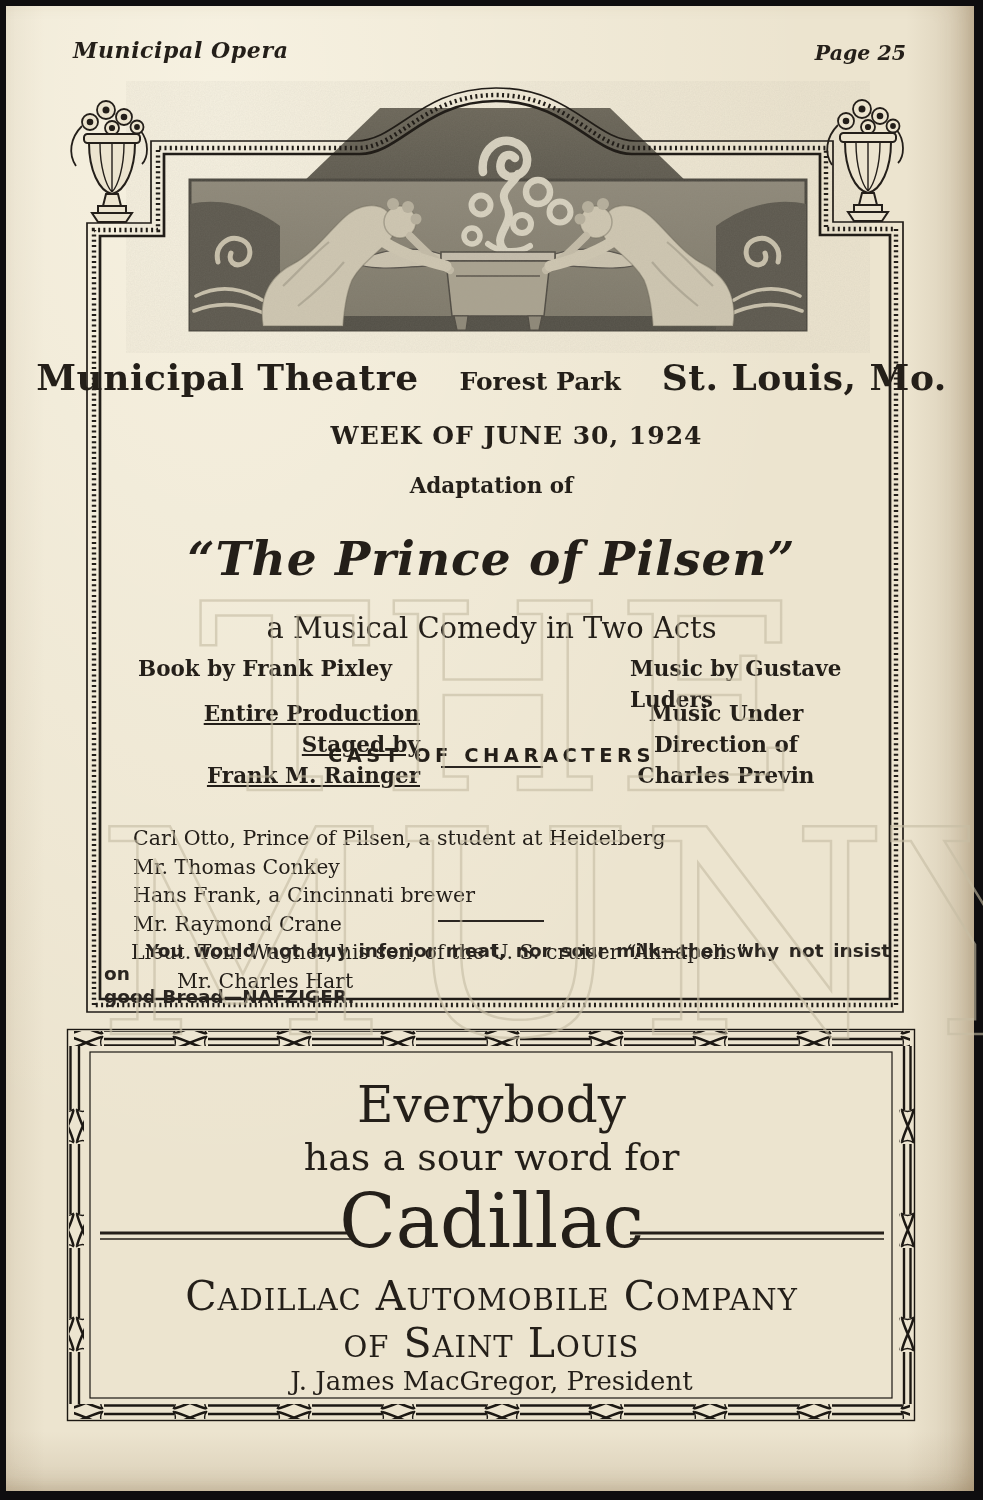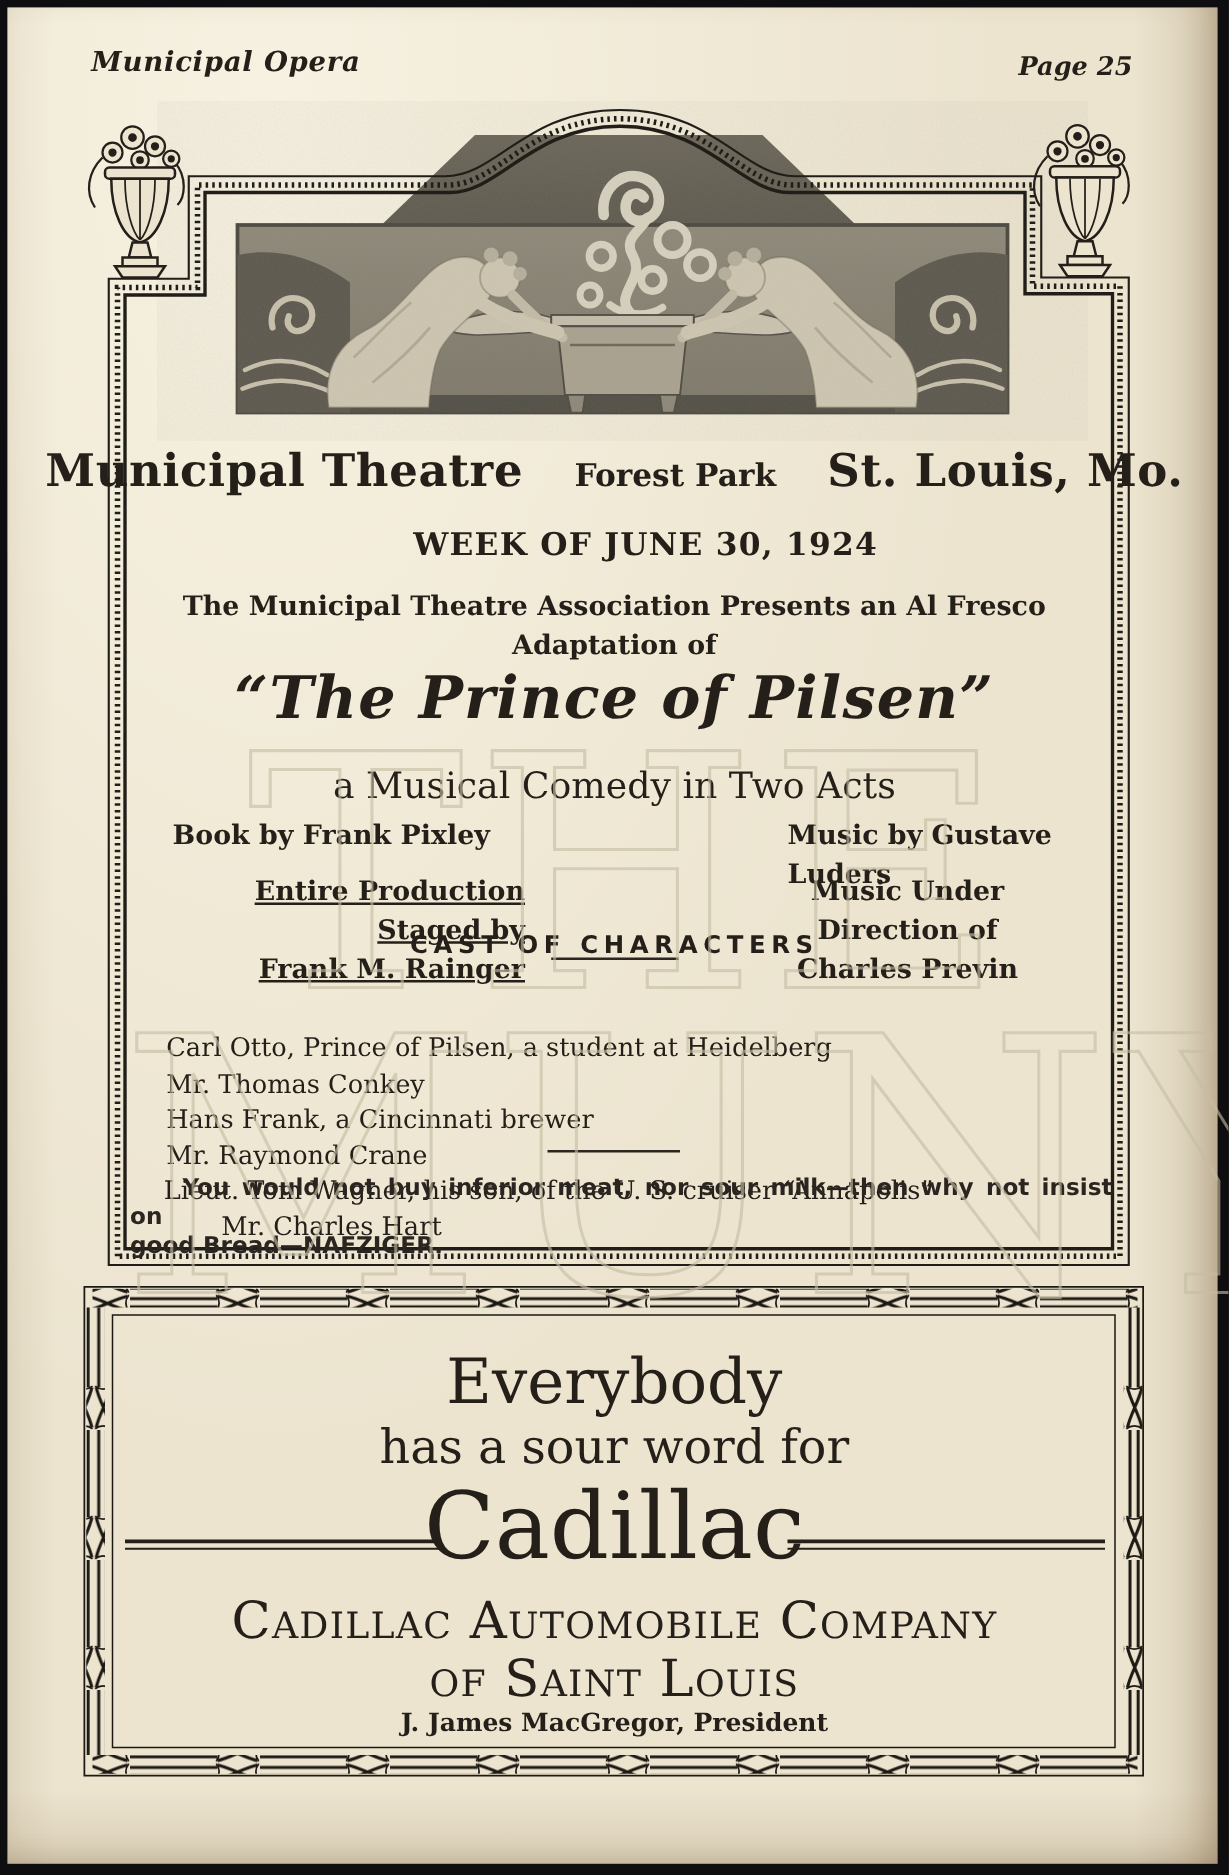--- a/index.html
+++ b/index.html
@@ -46,21 +46,21 @@
            font-size:18.5px;font-weight:bold;line-height:23px;color:#2a2520;}
   .sponsor .l1{text-align:justify;text-align-last:justify;text-indent:42px;word-spacing:2.5px;}
   .sponsor .l2{text-align:left;}
   
   .ad1{top:1076px;font-size:50px;}
   .ad2{top:1135px;font-size:38px;}
   .brand{top:1178px;font-size:74px;}
   .adco{font-variant:small-caps;font-size:41px;letter-spacing:1px;}
   .adco1{top:1272px;}
   .adco2{top:1319px;}
-  .adpres{top:1366px;font-size:20px;font-weight:bold;}
+  .adpres{top:1366px;font-size:26px;font-weight:normal;}
   .wm{pointer-events:none;opacity:.62;}
   .deco{pointer-events:none;}
 </style>
 </head>
 <body>
 
 <div class="page">
   <div class="paper"></div>
 
   <svg class="deco abs" style="left:0;top:0" width="983" height="1500" viewBox="0 0 983 1500">
@@ -204,21 +204,20 @@
   <div class="abs pageno">Page 25</div>
 
   <div class="abs ctr venue">
     <span class="big">Municipal Theatre</span>
     <span class="small">Forest Park</span>
     <span class="big">St. Louis, Mo.</span>
   </div>
   <div class="abs ctr week">WEEK OF JUNE 30, 1924</div>
 
   <div class="abs ctr presents">
-    <div>The Municipal Theatre Association Presents an Al Fresco</div>
     <div>Adaptation of</div>
   </div>
 
   <div class="abs ctr show-title">“The Prince of Pilsen”</div>
   <div class="abs ctr show-sub">a Musical Comedy in Two Acts</div>
 
   <div class="abs credit cl1">Book by Frank Pixley</div>
   <div class="abs credit cr1">Music by Gustave Luders</div>
   <div class="abs credit cl2">
     <div>Entire Production Staged by</div>

